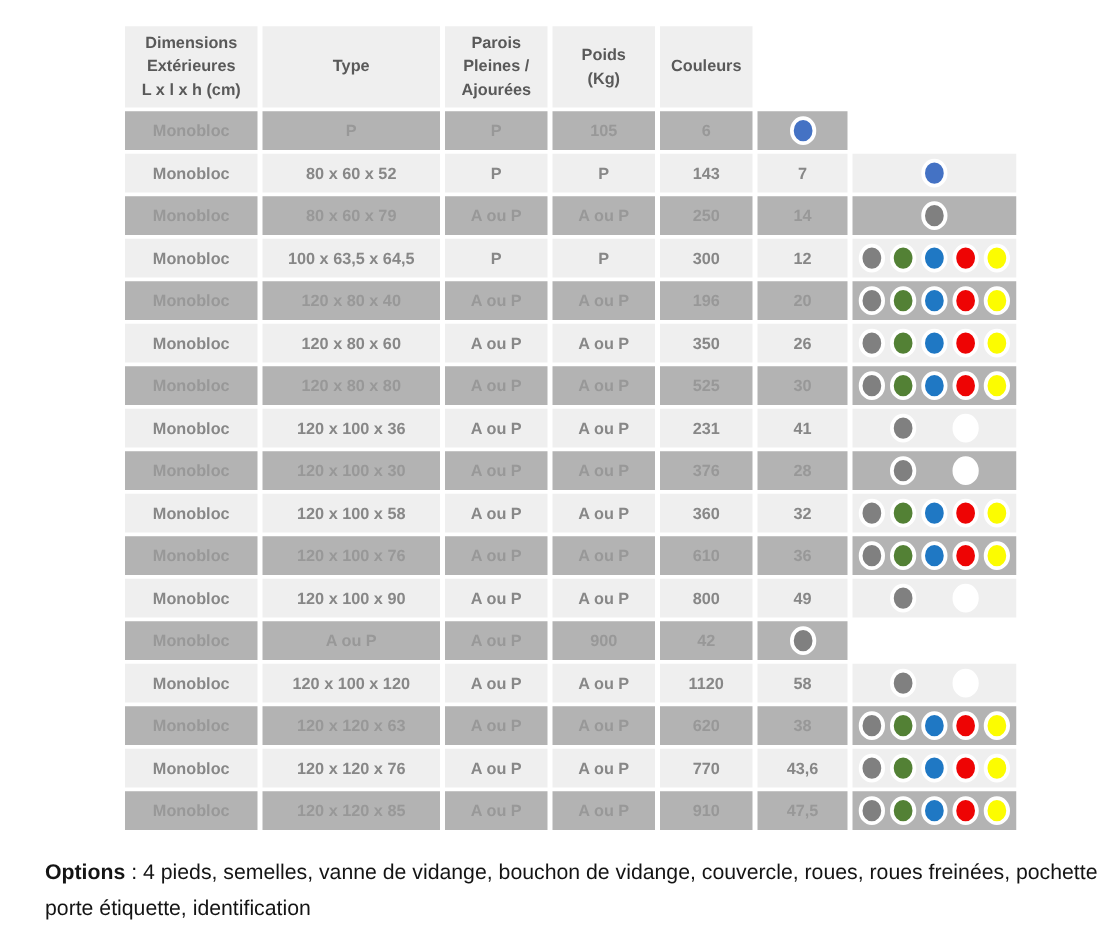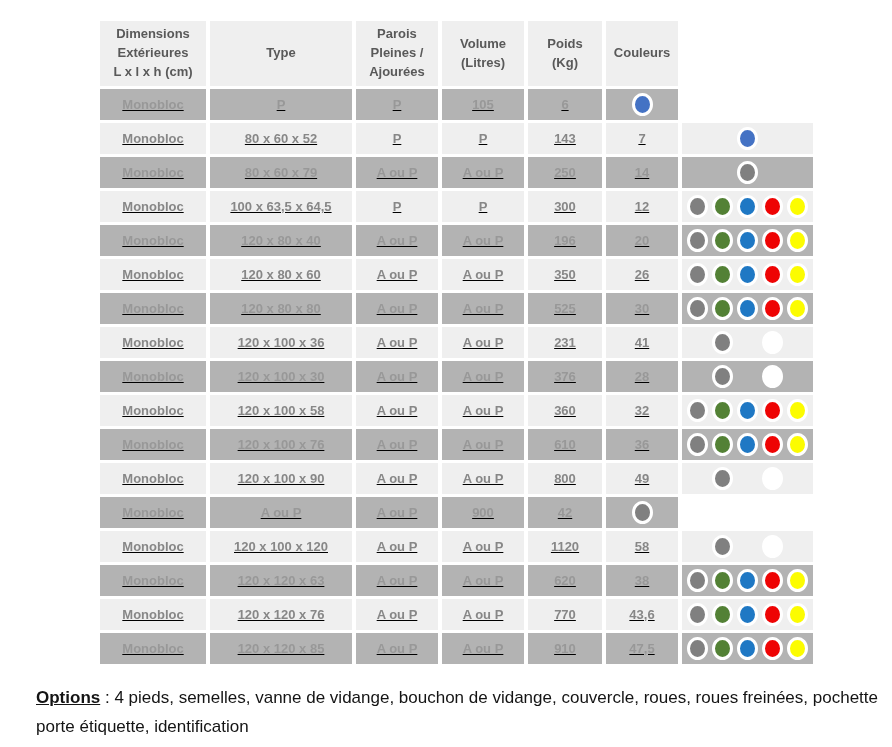--- a/index.html
+++ b/index.html
@@ -21,21 +21,21 @@
     background: #efefef;
     color: #595959;
     font-weight: bold;
     font-size: 13px;
     line-height: 1.45;
     height: 65px;
     display: flex; align-items: center; justify-content: center;
     text-align: center;
     white-space: pre-line;
   }
-  .row { margin-top: 3px; text-decoration: underline; }
+  .row { margin-top: 3px; }
   .cell {
     height: 31px;
     display: flex; align-items: center; justify-content: center;
     font-weight: bold;
     font-size: 13px;
     text-align: center;
   }
   .row.light .cell { background: #efefef; color: #878787; }
   .row.dark  .cell { background: #b3b3b3; color: #989898; }
   .cell.couleurs { padding: 0; }
@@ -48,36 +48,34 @@
   }
   .options {
     position: absolute;
     left: 36px; top: 683px;
     width: 848px;
     margin: 0;
     font-size: 17px;
     line-height: 1.72;
     color: #141414;
   }
-  .options b { font-weight: bold; text-decoration: underline; }
+  .options b { font-weight: bold; }
 </style>
 </head>
 <body>
 
 <div class="spec-table">
   <div class="header-row">
     <div class="hcell">Dimensions
 Extérieures
 L x l x h (cm)</div>
     <div class="hcell">Type</div>
     <div class="hcell">Parois
 Pleines /
 Ajourées</div>
-    <div class="hcell">Volume
-(Litres)</div>
     <div class="hcell">Poids
 (Kg)</div>
     <div class="hcell">Couleurs</div>
   </div>
   <div id="rows">
       <div class="row dark">
     <div class="cell type">Monobloc</div>
     <div class="cell fond">P</div>
     <div class="cell parois">P</div>
     <div class="cell volume">105</div>

